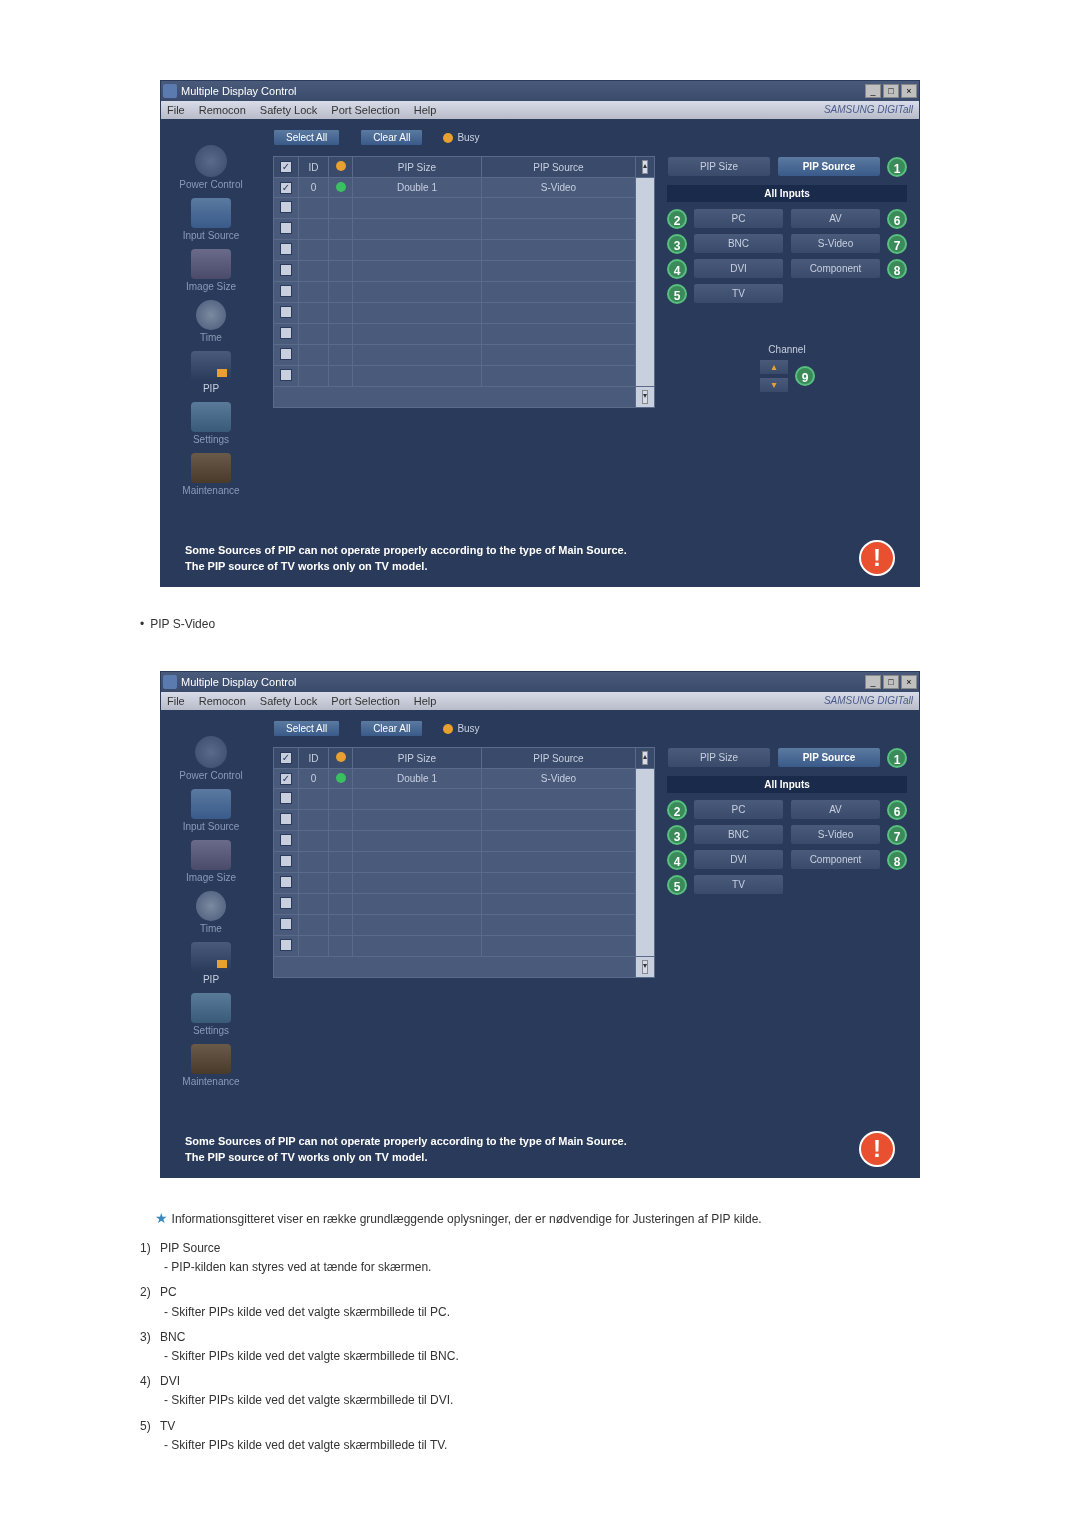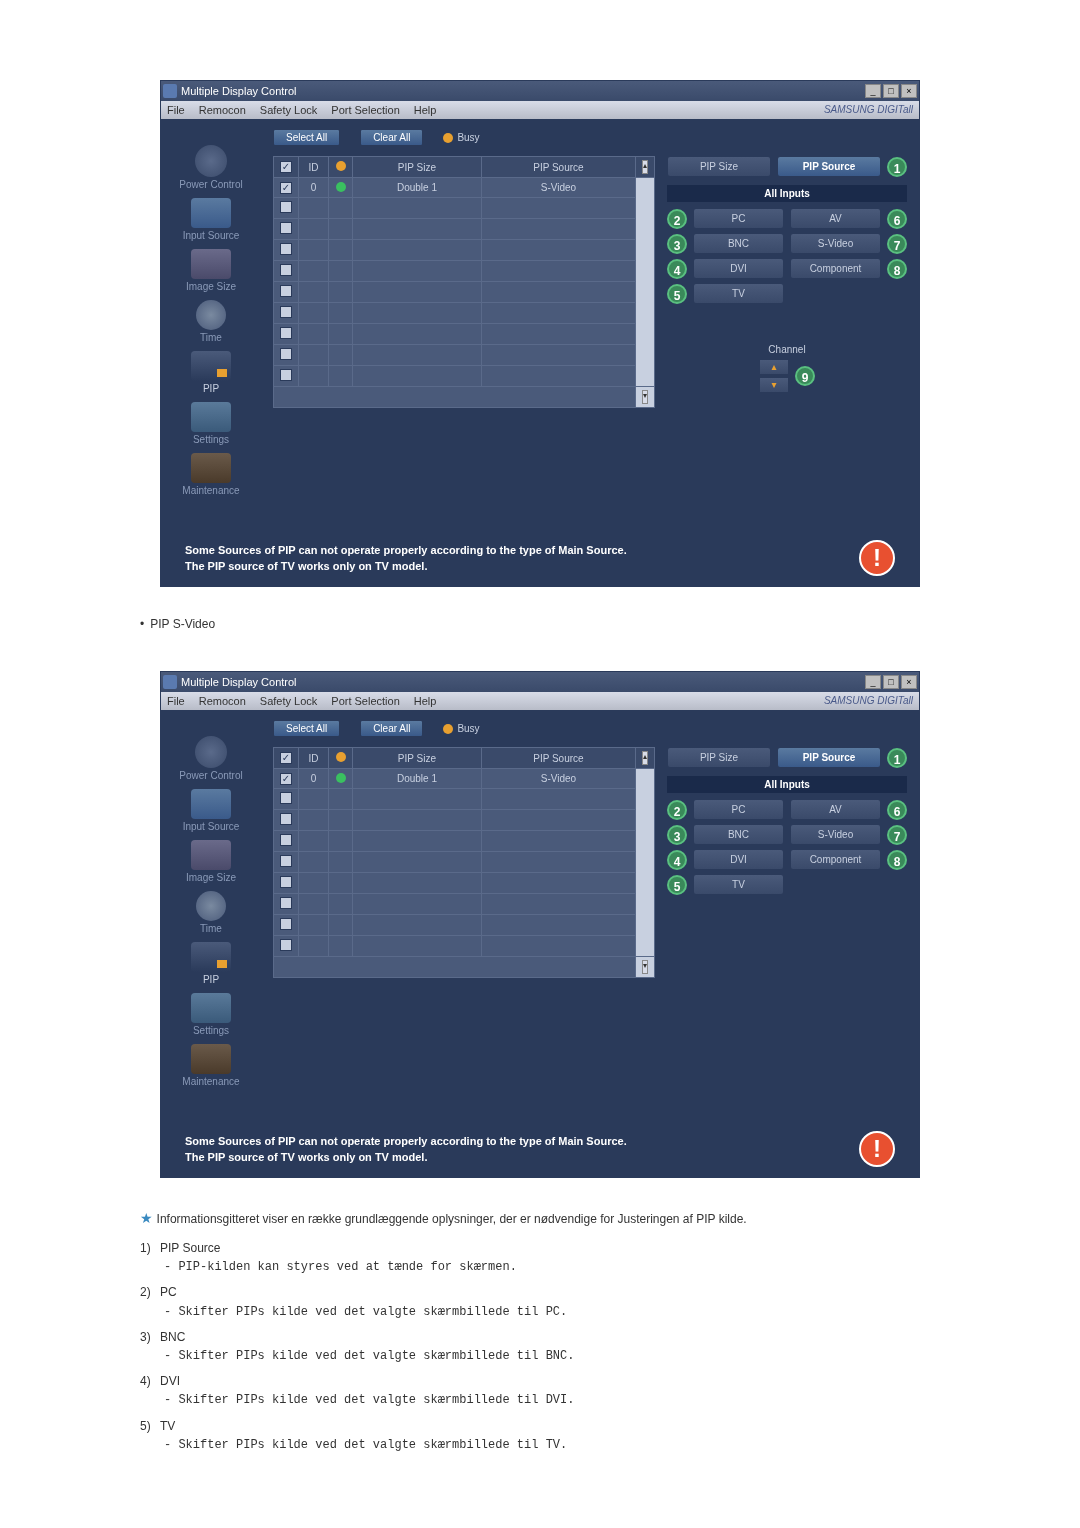--- a/index.html
+++ b/index.html
@@ -71,27 +71,27 @@
     .chan-btn { width: 30px; height: 16px; background: linear-gradient(#4a5a7a, #3a4a6a); border: 1px solid #2a3a5a; color: #e8a030; font-size: 10px; text-align: center; line-height: 14px; }
     .chan-row { display: flex; align-items: center; gap: 6px; justify-content: center; }
     
     .footer-note { background: #2a3a5a; padding: 10px 24px; display: flex; justify-content: space-between; align-items: center; }
     .note-text { color: #fff; font-size: 11px; font-weight: bold; line-height: 1.5; }
     .warn-icon { width: 36px; height: 36px; border-radius: 50%; background: #e85030; border: 2px solid #fff; color: #fff; font-size: 24px; font-weight: bold; text-align: center; line-height: 32px; }
     
     .section-label { margin: 20px 0 10px 60px; font-size: 12px; }
     .bullet::before { content: '•'; margin-right: 6px; }
     
-    .info-text { margin: 30px 60px 10px; font-size: 12px; line-height: 1.5; }
+    .info-text { margin: 30px 75px 10px; font-size: 12px; line-height: 1.5; }
     .star { color: #3a8ac0; font-size: 14px; margin-right: 4px; }
     .info-list { margin: 0 60px; font-size: 12px; line-height: 1.6; }
     .info-item { margin-bottom: 6px; }
     .info-num { display: inline-block; width: 20px; }
     .info-title { display: inline; }
-    .info-desc { margin-left: 24px; font-family: Liberation Mono, monospace; }
+    .info-desc { margin-left: 24px; }
   </style>
 </head>
 <body>
 
 <div class="page">
 
   <div class="app-window">
     <div class="title-bar">
       <div class="title-left">
         <span class="title-icon"></span>

